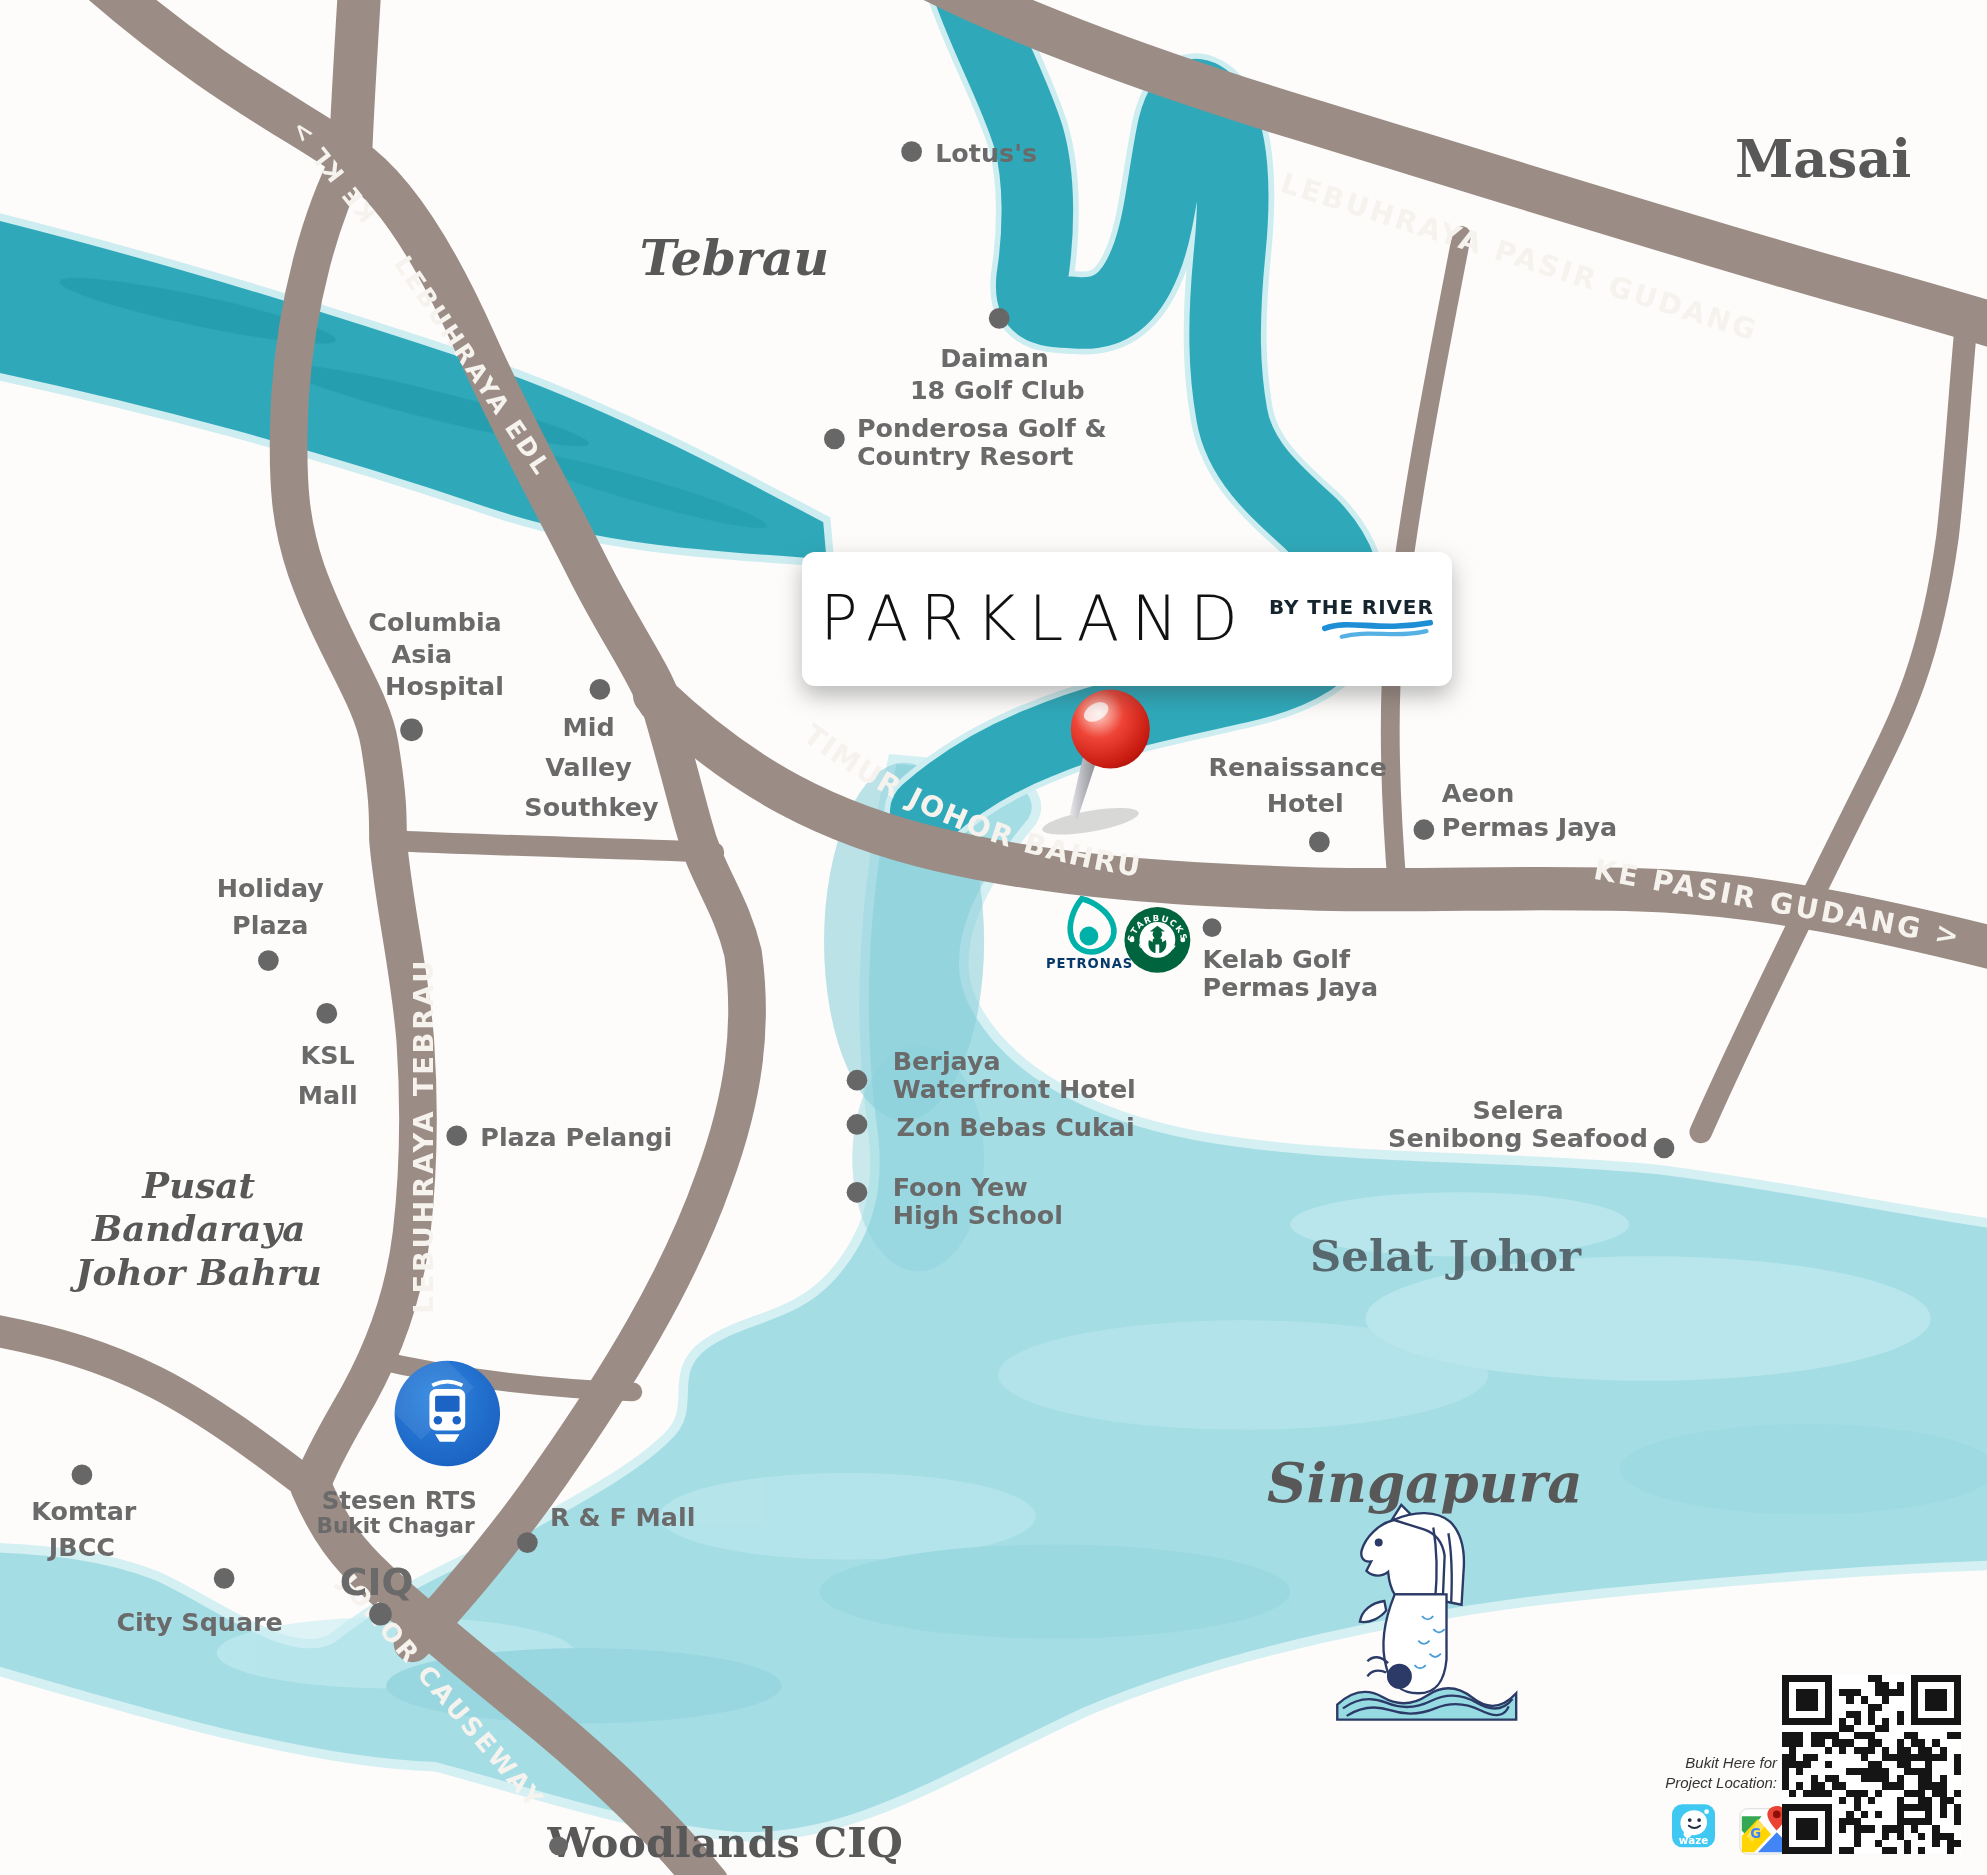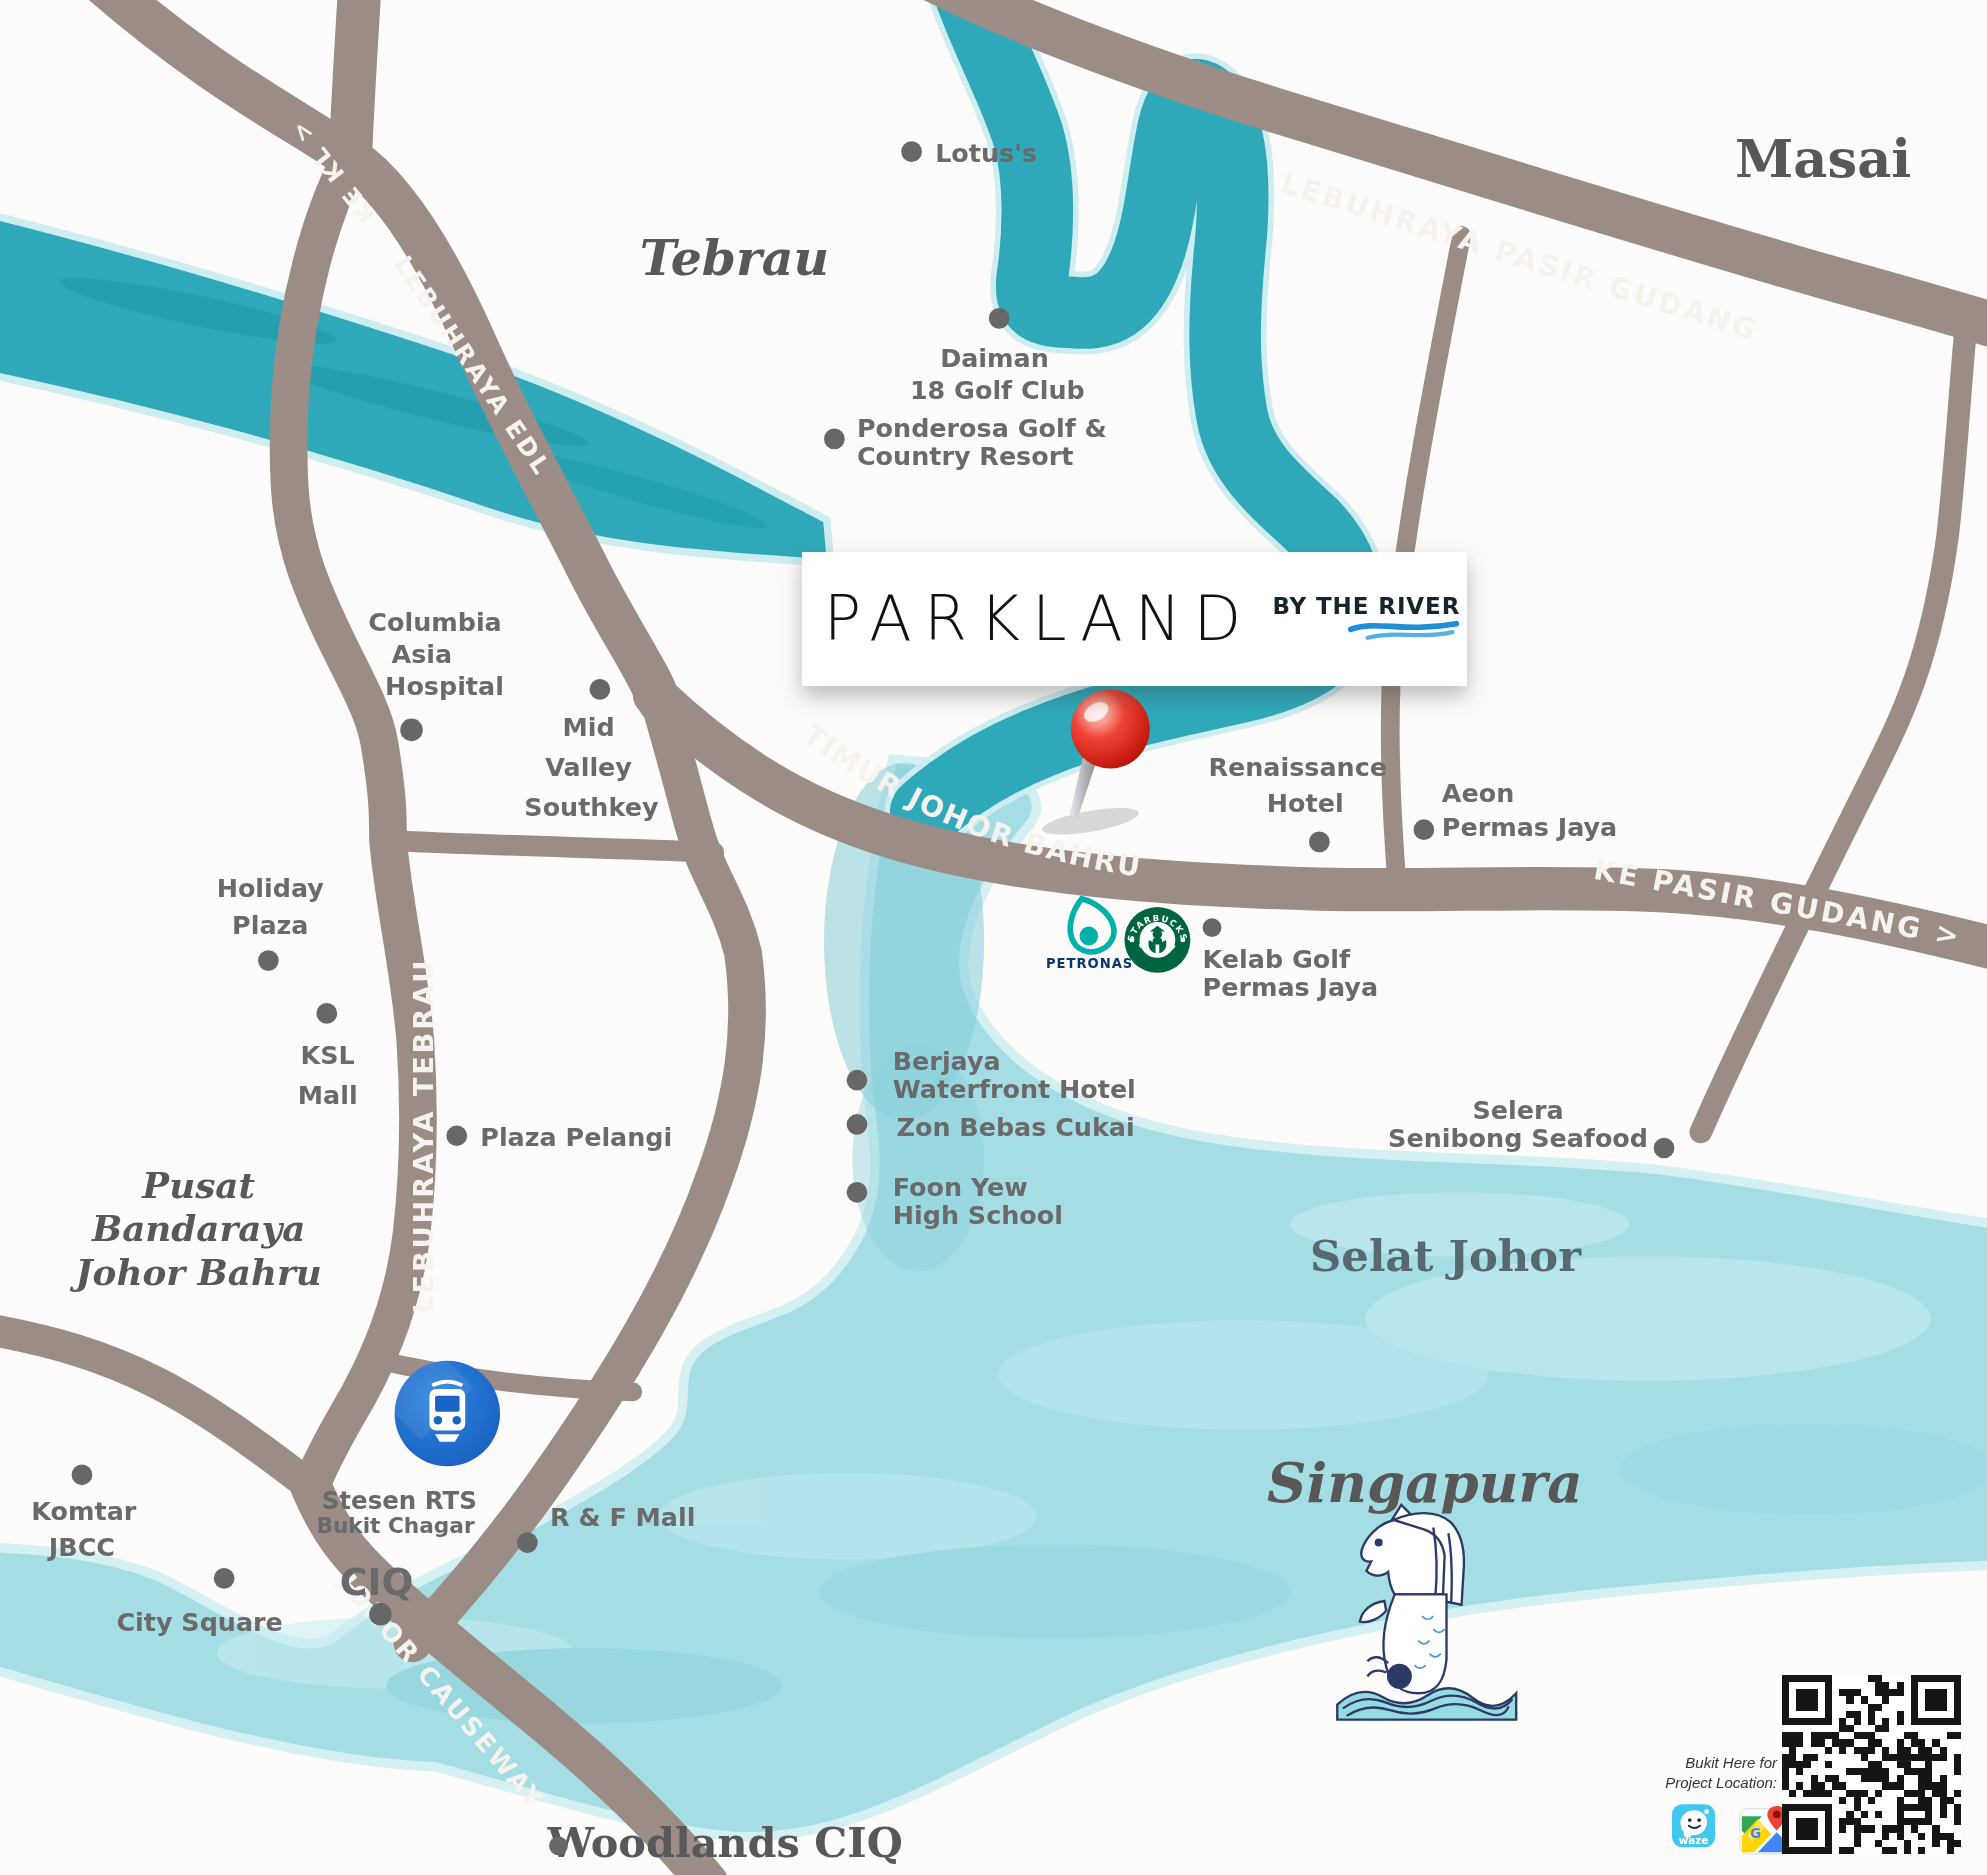--- a/index.html
+++ b/index.html
@@ -9,26 +9,26 @@
   .plabel{font-family:"DejaVu Sans",sans-serif;font-weight:bold;fill:#6a6a6a;font-size:27px;text-anchor:middle;}
   .plabel.ta-s{text-anchor:start;}
   .plabel.big{font-size:40px;}
   .plabel.sm{font-size:23px;}
   .rlabel{font-family:"DejaVu Sans",sans-serif;font-weight:bold;fill:#f6f2ee;font-size:29px;
           letter-spacing:3px;text-anchor:middle;}
   .serif{font-family:"DejaVu Serif",serif;font-weight:bold;fill:#585858;text-anchor:middle;}
   .serif.it{font-style:italic;}
   .dot{fill:#676767;}
   #logo-box{position:absolute;left:802px;top:552px;width:650px;height:134px;background:#ffffff;
-            border-radius:1px;box-shadow:0 9.4px 22.6px rgba(60,60,60,.35);display:flex;align-items:center;
-            justify-content:center;gap:19px;padding-left:15px;}
+            border-radius:13px;box-shadow:0 9.4px 22.6px rgba(60,60,60,.35);display:flex;align-items:center;
+            justify-content:center;gap:19px;}
   #logo-title{font-family:"DejaVu Sans",sans-serif;font-weight:300;font-size:62px;letter-spacing:12.2px;
               color:#111;line-height:1;}
   #logo-sub{display:flex;flex-direction:column;align-items:flex-end;}
-  #logo-sub-text{font-family:"DejaVu Sans",sans-serif;font-weight:bold;font-size:23px;letter-spacing:0.9px;
+  #logo-sub-text{font-family:"DejaVu Sans",sans-serif;font-weight:bold;font-size:20px;letter-spacing:0.9px;
                  color:#16242e;line-height:1;}
   #qr-caption{position:absolute;left:1606px;top:1753px;width:171px;text-align:right;
               font-family:"Liberation Sans",sans-serif;font-style:italic;font-size:15px;color:#333;line-height:1.35;}
   #map-apps{position:absolute;left:1672px;top:1804px;display:flex;gap:24px;align-items:flex-start;}
   #qr-wrap{position:absolute;left:1782px;top:1675px;width:179px;height:179px;background:#fff;}
 </style>
 </head>
 <body>
 
 <div id="stage">

